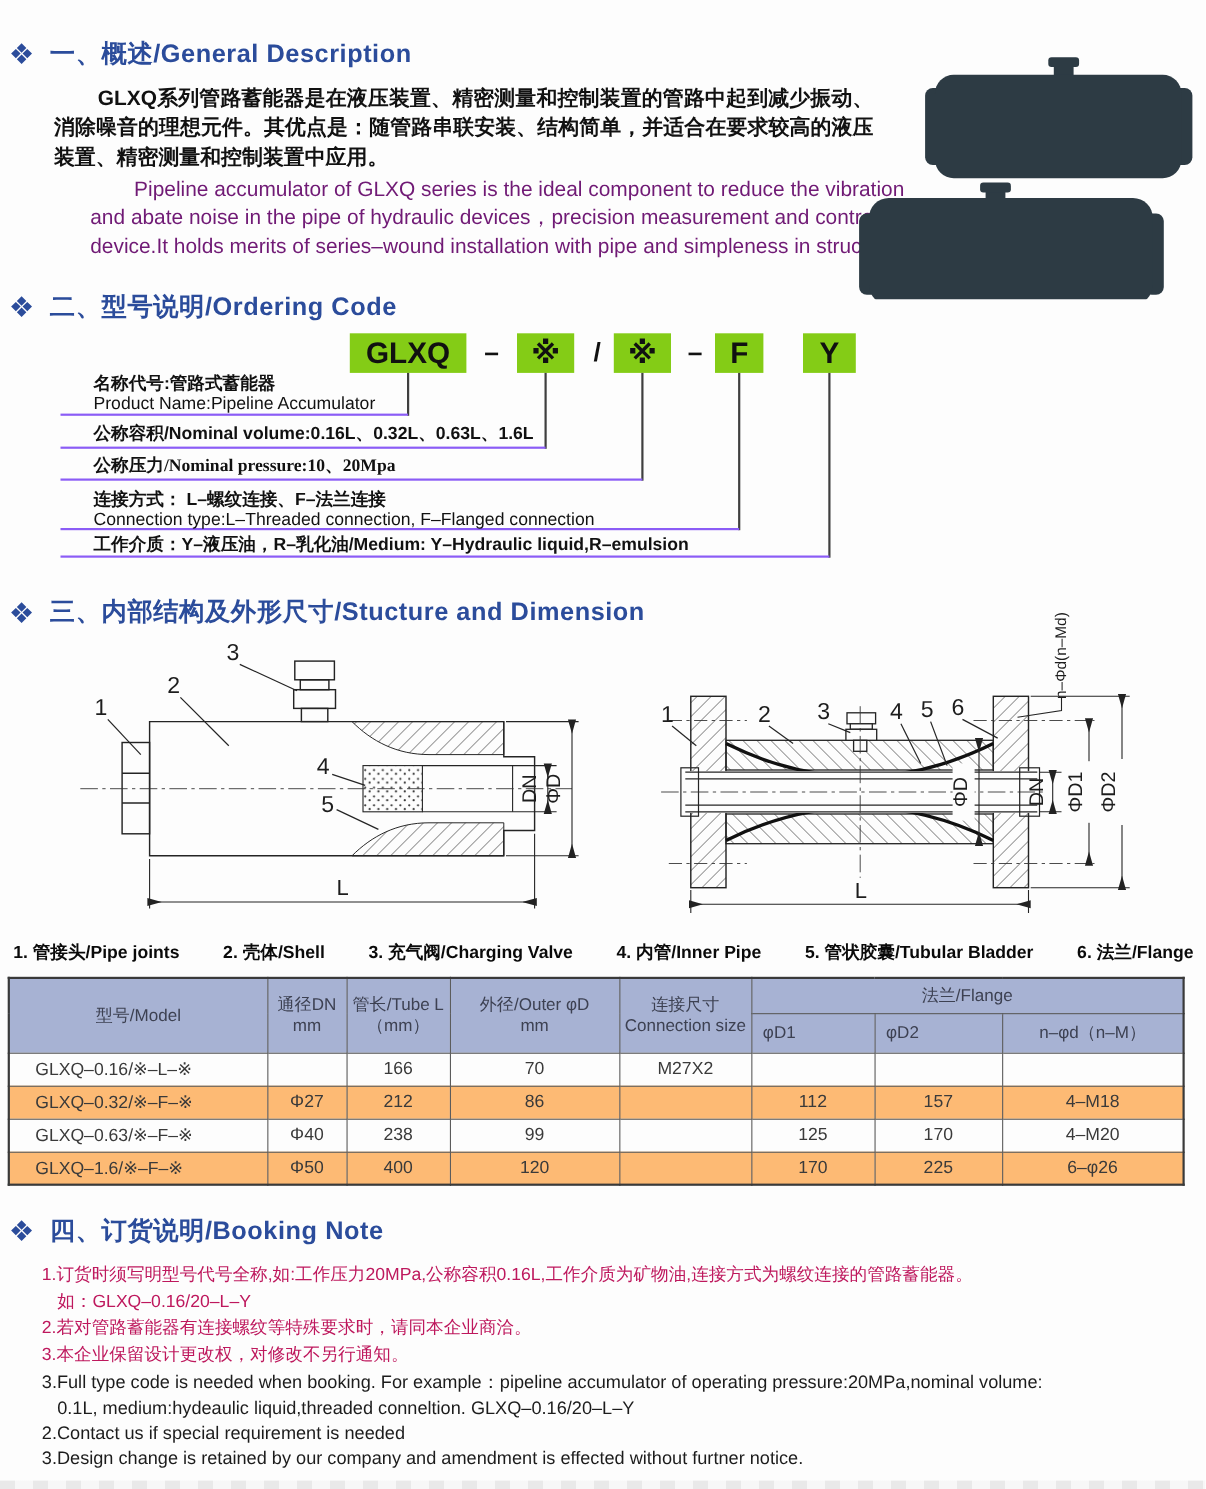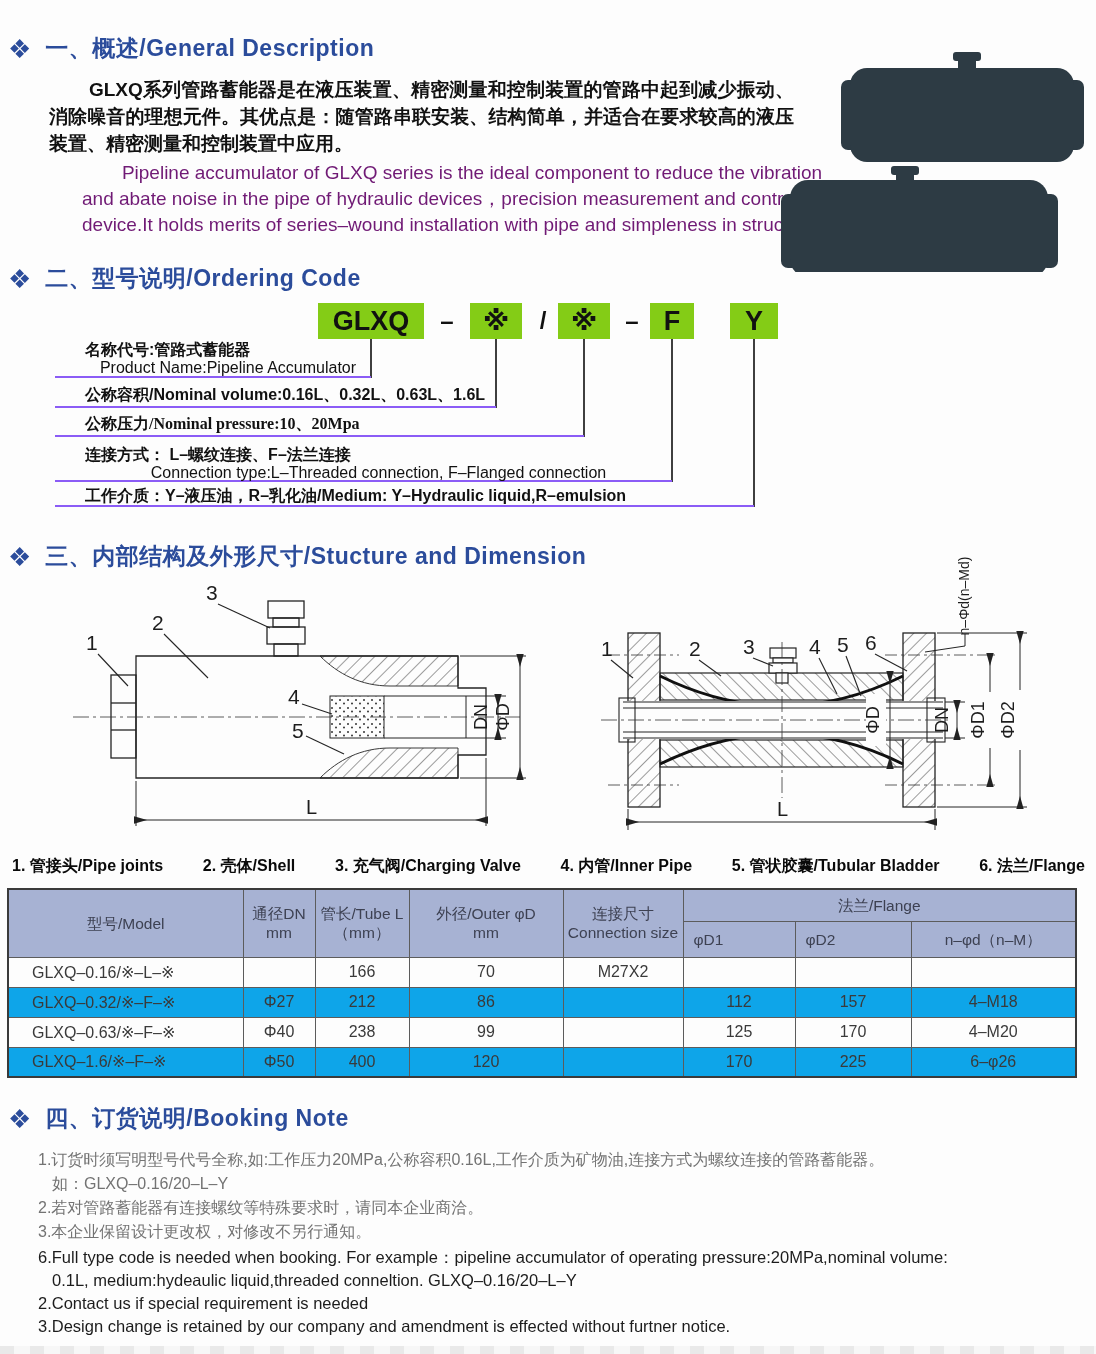--- a/index.html
+++ b/index.html
@@ -20,38 +20,38 @@
   .para-en{position:absolute;left:36px;top:160px;width:748px;font-size:19px;line-height:26px;
     color:#701a75;text-indent:2.1em;margin-left:46px;}
   
   .codebox{position:absolute;height:36px;background:#84cc16;display:flex;align-items:center;
     justify-content:center;font-weight:bold;font-size:27px;color:#111;}
   .codesep{position:absolute;height:36px;display:flex;align-items:center;justify-content:center;
     font-weight:bold;font-size:24px;color:#111;}
   .vline{position:absolute;width:0;border-left:2px solid #3f3f3f;}
   .ordrow{position:absolute;border-bottom:2px solid #8b5cf6;padding-left:30px;box-sizing:border-box;}
   .ordrow .l1{font-size:16px;font-weight:bold;color:#111;line-height:18px;white-space:nowrap;}
-  .ordrow .l2{font-size:16px;color:#111;line-height:18px;white-space:nowrap;text-align:center;}
+  .ordrow .l2{font-size:16px;color:#111;line-height:18px;white-space:nowrap;}
   
   svg text{font-family:"Liberation Sans","DejaVu Sans",sans-serif;fill:#1d1d1d;}
   
   #legend{position:absolute;left:12px;top:856px;width:1073px;display:flex;
     justify-content:space-between;font-size:16px;font-weight:bold;color:#0a0a0a;white-space:nowrap;}
   
   #spec-table{position:absolute;left:7px;top:888px;width:1068px;border-collapse:collapse;
     table-layout:fixed;font-size:16px;color:#3a3a3a;}
   #spec-table th,#spec-table td{border:1px solid #5c5c5c;padding:0 4px;box-sizing:border-box;}
   #spec-table{border:2px solid #3a3a3a;}
   #spec-table thead th{background:#a7b2d3;color:#3d4152;font-weight:normal;font-size:15.5px;line-height:19px;}
   #spec-table .sub-left{text-align:left;padding-left:10px;}
   #spec-table td{height:30px;text-align:center;}
   #spec-table td.model{text-align:left;padding-left:23px;}
-  #spec-table tr.alt td{background:#0ea5e9;margin-top:28px;}
-  
-  .note-cn{font-size:16px;line-height:24px;color:#737373;white-space:nowrap;}
+  #spec-table tr.alt td{background:#fdba74;margin-top:28px;}
+  
+  .note-cn{font-size:16px;line-height:24px;color:#be185d;white-space:nowrap;}
   .note-en{font-size:16.5px;line-height:23px;color:#1c1c1c;white-space:nowrap;}
   .indent1{padding-left:14px;}
   #bottom-strip{position:absolute;left:0;top:1346px;width:1096px;height:8px;
     background:repeating-linear-gradient(90deg,#e9e9e9 0 14px,#f7f7f7 14px 30px);}
 </style>
 </head>
 <body>
 
 <div id="page">
 
@@ -390,20 +390,20 @@
   </div>
 
   <div class="abs" style="left:38px;top:1148px;">
     <div class="note-cn">1.订货时须写明型号代号全称,如:工作压力20MPa,公称容积0.16L,工作介质为矿物油,连接方式为螺纹连接的管路蓄能器。</div>
     <div class="note-cn indent1">如：GLXQ–0.16/20–L–Y</div>
     <div class="note-cn">2.若对管路蓄能器有连接螺纹等特殊要求时，请同本企业商洽。</div>
     <div class="note-cn">3.本企业保留设计更改权，对修改不另行通知。</div>
   </div>
 
   <div class="abs" style="left:38px;top:1246px;">
-    <div class="note-en">6.Full type code is needed when booking. For example：pipeline accumulator of operating pressure:20MPa,nominal volume:</div>
+    <div class="note-en">3.Full type code is needed when booking. For example：pipeline accumulator of operating pressure:20MPa,nominal volume:</div>
     <div class="note-en indent1">0.1L, medium:hydeaulic liquid,threaded conneltion. GLXQ–0.16/20–L–Y</div>
     <div class="note-en">2.Contact us if special requirement is needed</div>
     <div class="note-en">3.Design change is retained by our company and amendment is effected without furtner notice.</div>
   </div>
 
   <div id="bottom-strip"></div>
 </div>
 
 </body></html>

